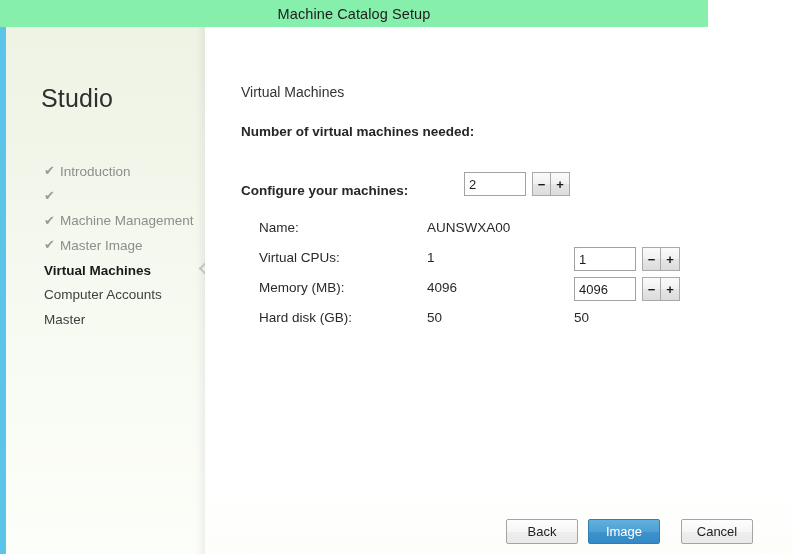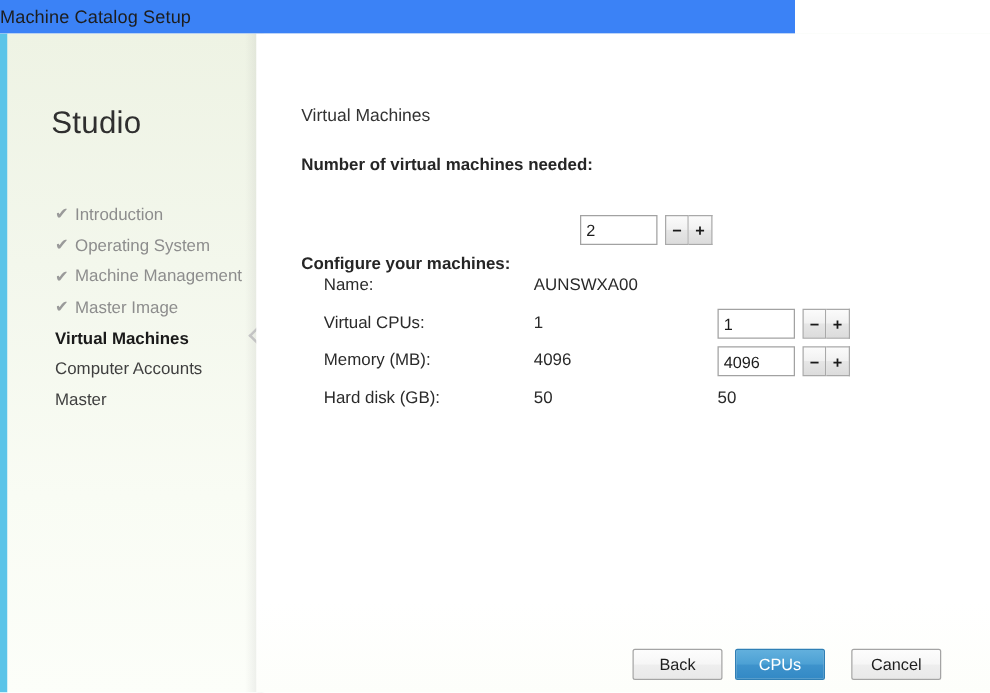--- a/index.html
+++ b/index.html
@@ -20,26 +20,26 @@
     width: 792px;
     height: 554px;
     background: #ffffff;
     box-sizing: border-box;
   }
 
   
   .titlebar {
     position: absolute;
     left: 0; top: 0;
-    width: 636px;
+    width: 708px;
     height: 27px;
-    background: #3b82f6;
+    background: #86efac;
     display: flex;
     align-items: center;
-    justify-content: flex-start;
+    justify-content: center;
   }
   .titlebar-text {
     font-size: 14.5px;
     color: #1d1d1d;
     letter-spacing: 0.1px;
   }
 
   
   .window-body {
     position: absolute;
@@ -224,21 +224,21 @@
   #vm-count-spinner {
     position: absolute;
     left: 259px;
     top: 145px;
   }
   
 
   #configure-label {
     position: absolute;
     left: 36px;
-    top: 176px;
+    top: 156px;
   }
 
   
   .prop-table {
     position: absolute;
     left: 36px;
     top: 190px;
     width: 530px;
   }
   .prop-row {
@@ -326,21 +326,20 @@
 
     <div class="sidebar">
       <div class="studio-title">Studio</div>
       <div class="nav" id="nav-list">
           <div class="nav-item done">
             <span class="nav-check">✔</span>
             <span class="nav-label">Introduction</span>
           </div>
           <div class="nav-item done">
             <span class="nav-check">✔</span>
-            <span class="nav-label">Operating System</span>
           </div>
           <div class="nav-item done">
             <span class="nav-check">✔</span>
             <span class="nav-label">Machine Management</span>
           </div>
           <div class="nav-item done">
             <span class="nav-check">✔</span>
             <span class="nav-label">Master Image</span>
           </div>
           <div class="nav-item current">
@@ -402,19 +401,19 @@
           </div>
           <div class="prop-row">
             <span class="prop-name">Hard disk (GB):</span>
             <span class="prop-value">50</span>
             <span class="prop-control-text">50</span>
           </div>
         </div>
 
       <div class="footer">
         <div class="btn btn-secondary" id="btn-back">Back</div>
-        <div class="btn btn-primary" id="btn-next">CPUs</div>
+        <div class="btn btn-primary" id="btn-next">Image</div>
         <div class="btn btn-secondary" id="btn-cancel">Cancel</div>
       </div>
 
     </div>
   </div>
 </div>
 
 </body></html>

